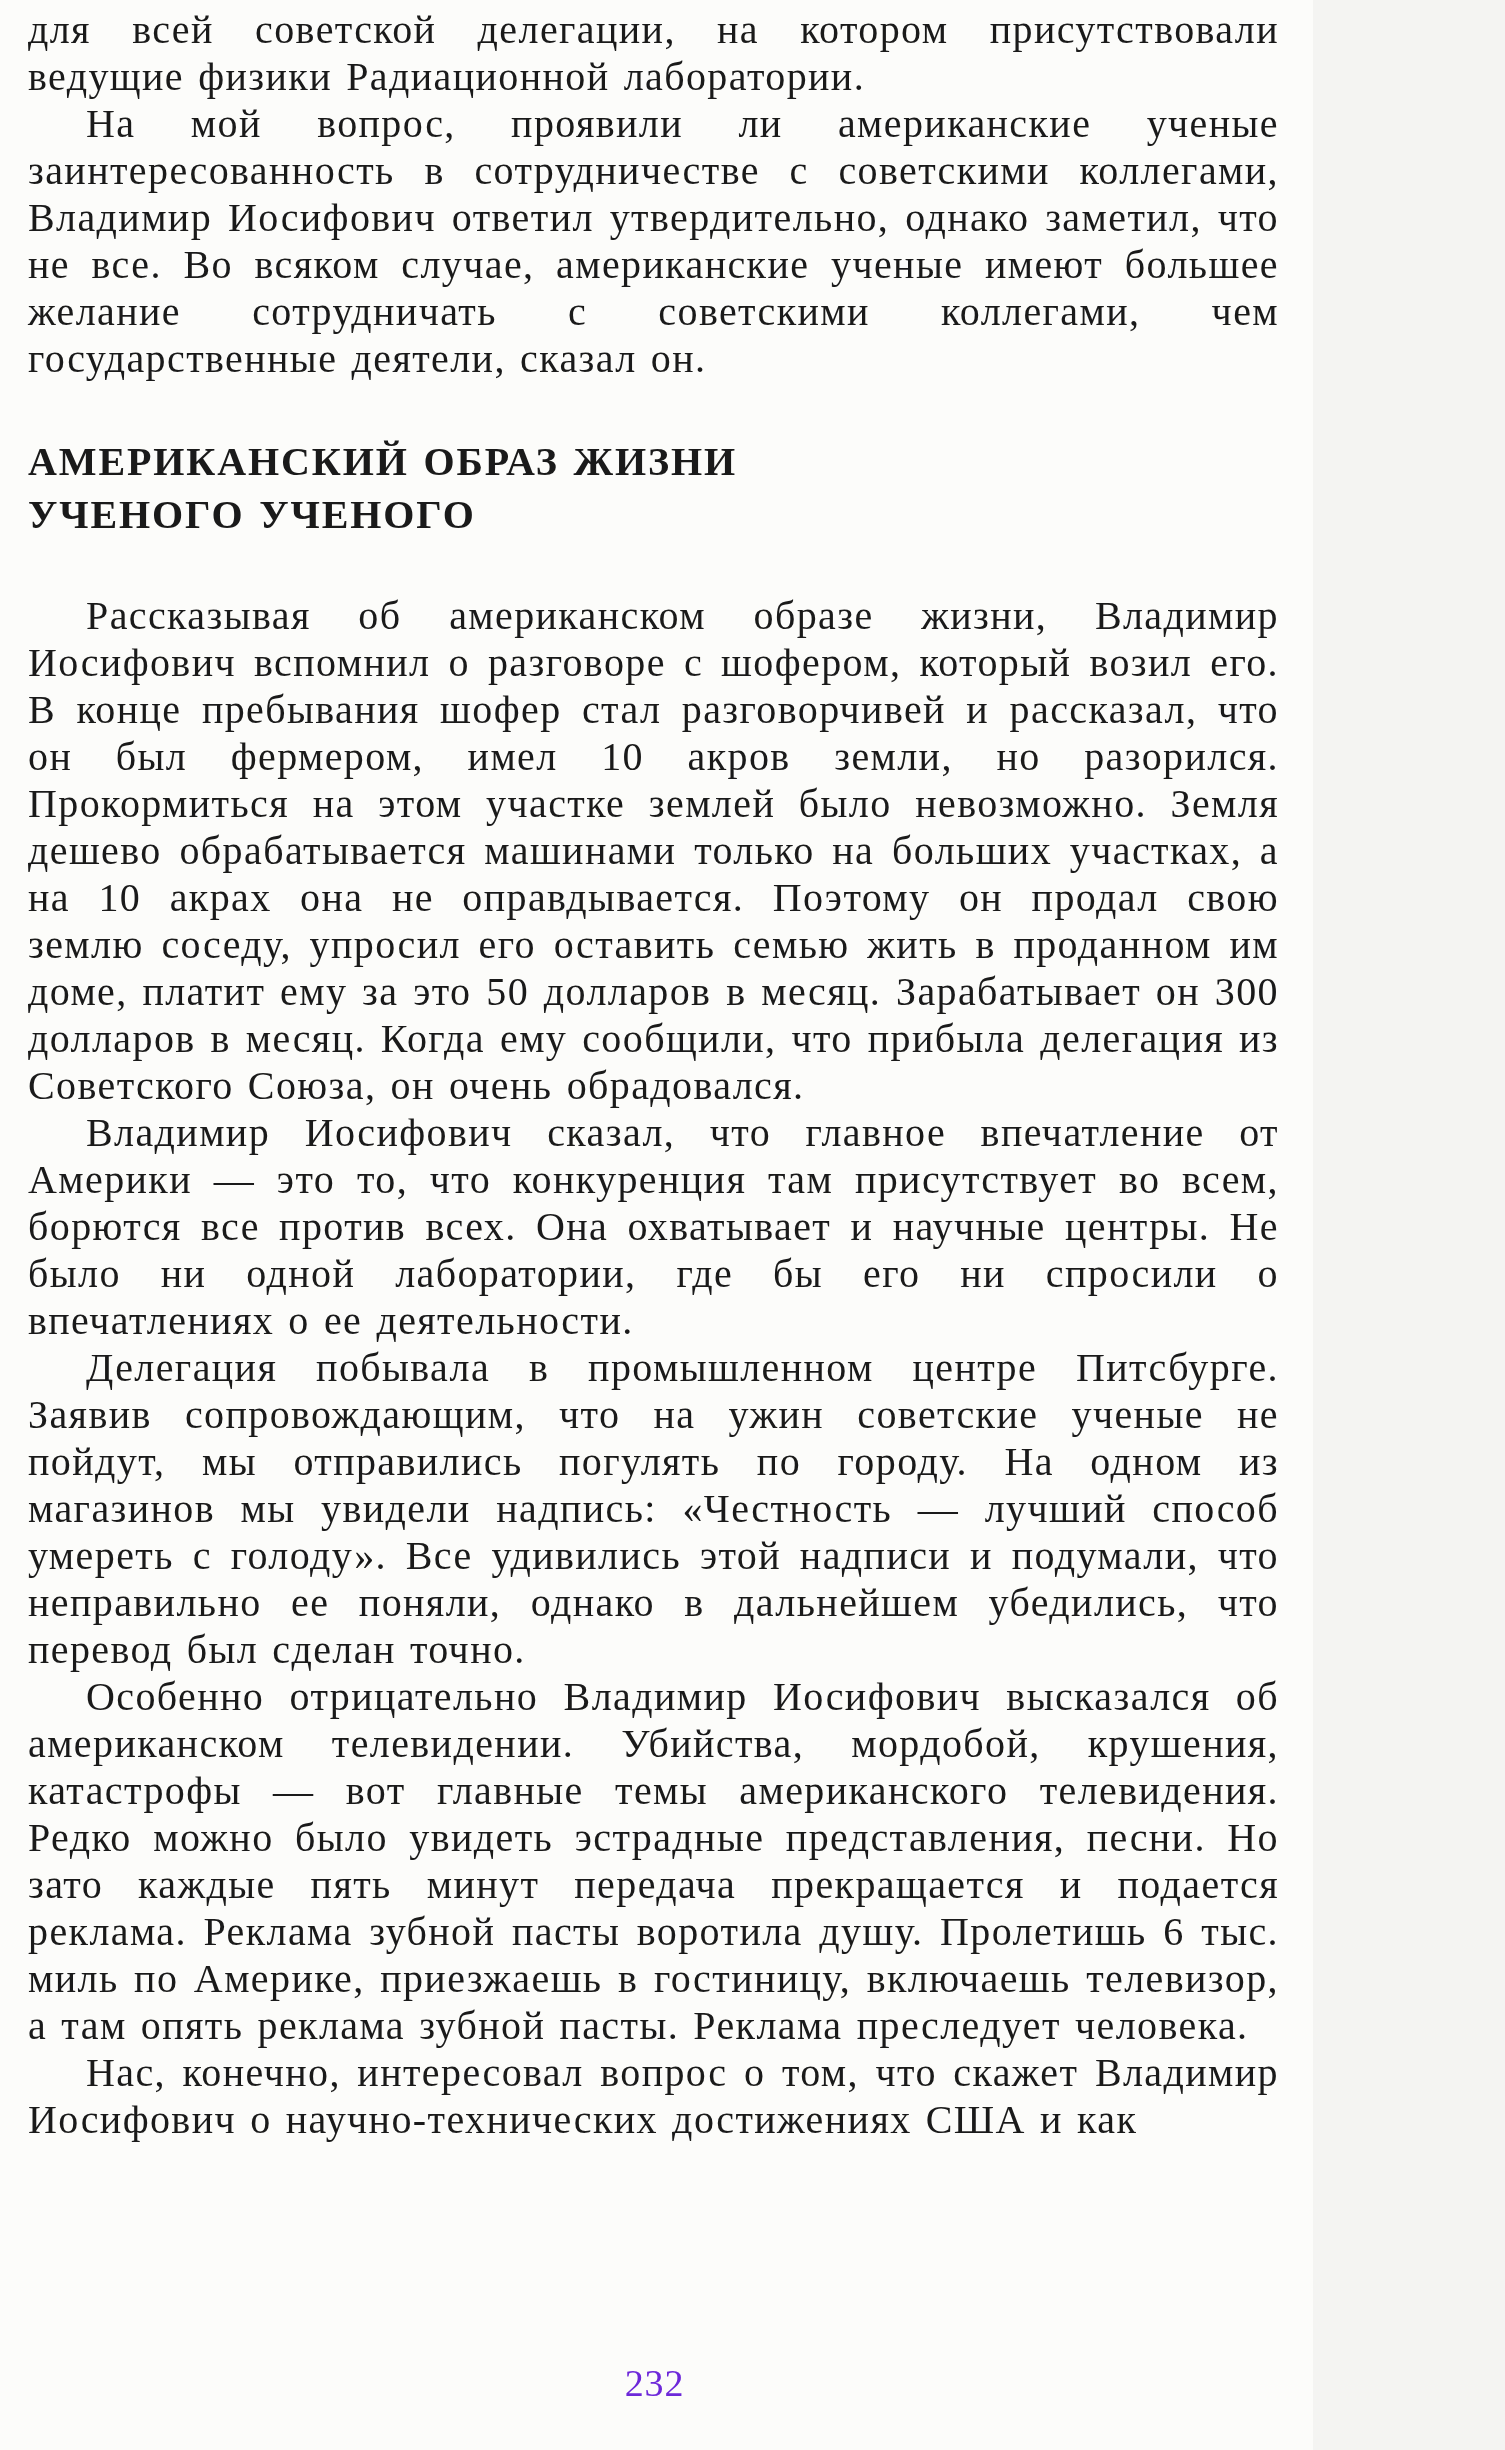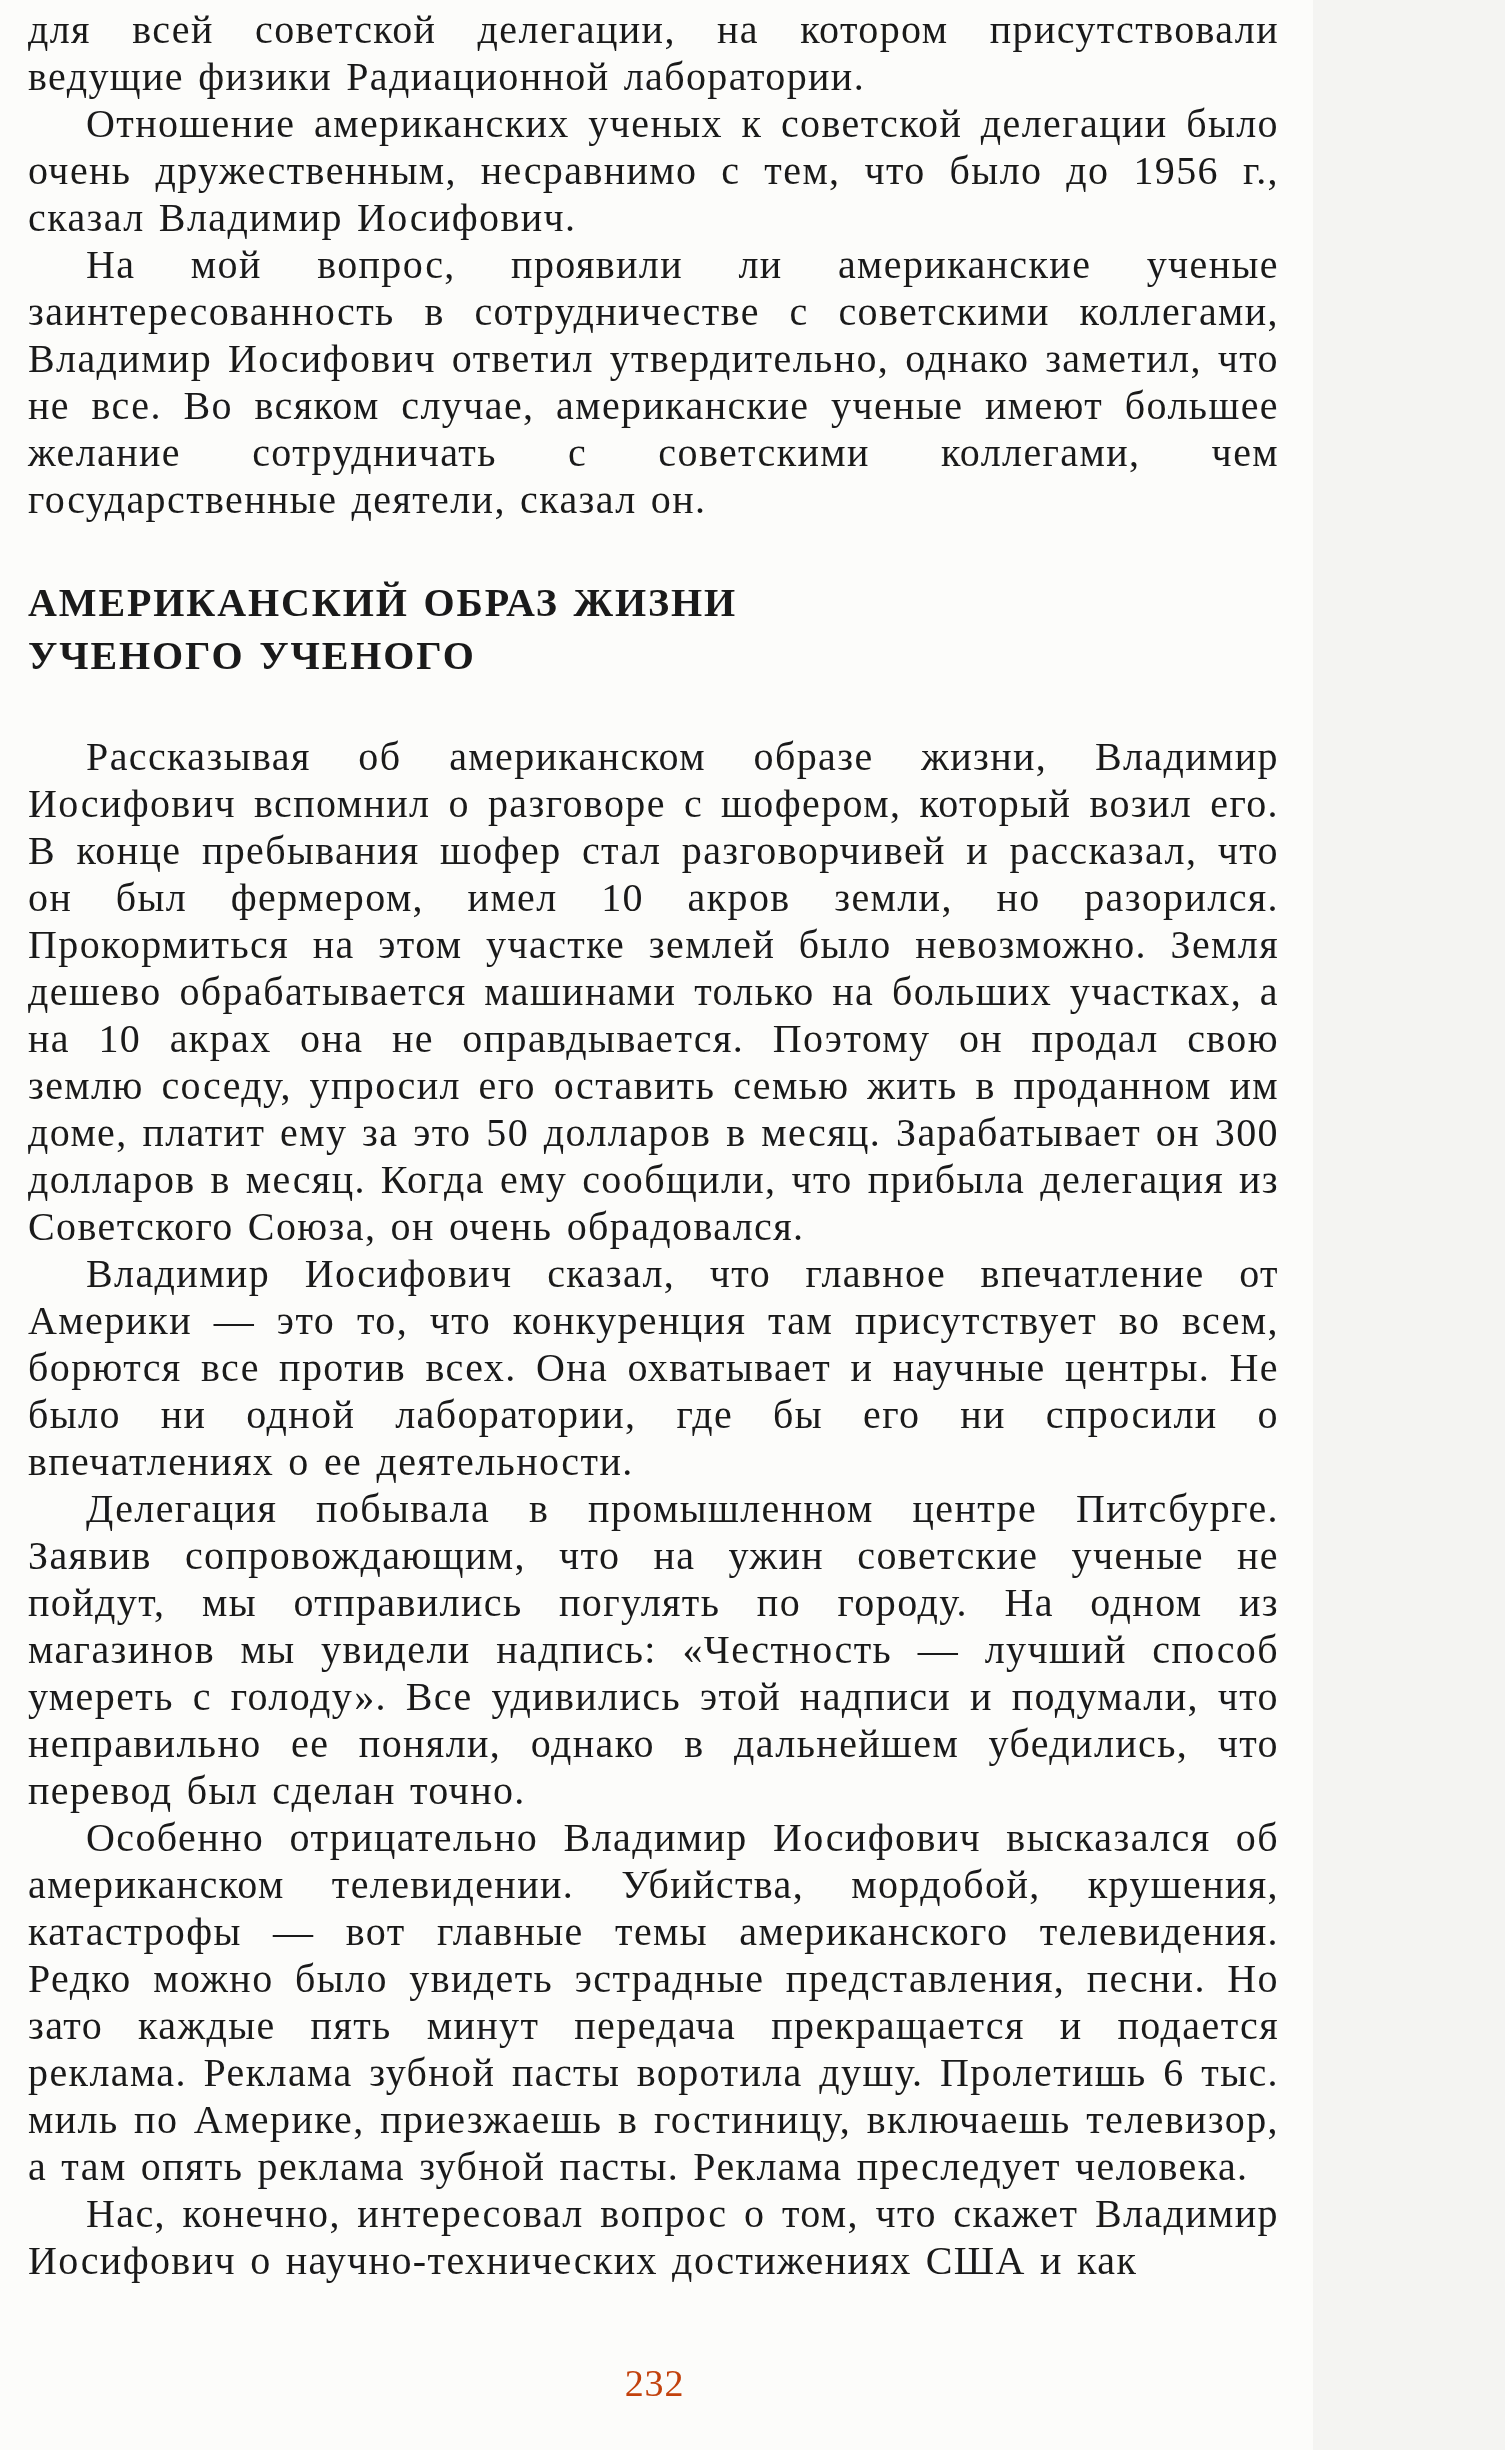--- a/index.html
+++ b/index.html
@@ -47,33 +47,32 @@
     display: block;
   }
   .page-number {
     position: absolute;
     left: 0;
     right: 4px;
     bottom: 45px;
     text-align: center;
     font-size: 38px;
     letter-spacing: 0.9px;
-    color: #c2410c;
+    color: #6d28d9;
   }
 </style>
 </head>
 <body>
 
 <div class="book-page">
 
   <div class="body-text">
 
     <p class="para no-indent">для всей советской делегации, на котором присутствовали ведущие физики Радиационной лаборатории.</p>
 
-    <p class="para">Отношение американских ученых к советской делегации было очень дружественным, несравнимо с тем, что было до 1956 г., сказал Владимир Иосифович.</p>
 
     <p class="para">На мой вопрос, проявили ли американские ученые заинтересованность в сотрудничестве с советскими коллегами, Владимир Иосифович ответил утвердительно, однако заметил, что не все. Во всяком случае, американские ученые имеют большее желание сотрудничать с советскими коллегами, чем государственные деятели, сказал он.</p>
 
     <h2 class="section-heading">
       <span class="heading-line">АМЕРИКАНСКИЙ ОБРАЗ ЖИЗНИ</span>
       <span class="heading-line">УЧЕНОГО УЧЕНОГО</span>
     </h2>
 
     <p class="para">Рассказывая об американском образе жизни, Владимир Иосифович вспомнил о разговоре с шофером, который возил его. В конце пребывания шофер стал разговорчивей и рассказал, что он был фермером, имел 10 акров земли, но разорился. Прокормиться на этом участке землей было невозможно. Земля дешево обрабатывается машинами только на больших участках, а на 10 акрах она не оправдывается. Поэтому он продал свою землю соседу, упросил его оставить семью жить в проданном им доме, платит ему за это 50 долларов в месяц. Зарабатывает он 300 долларов в месяц. Когда ему сообщили, что прибыла делегация из Советского Союза, он очень обрадовался.</p>
 

